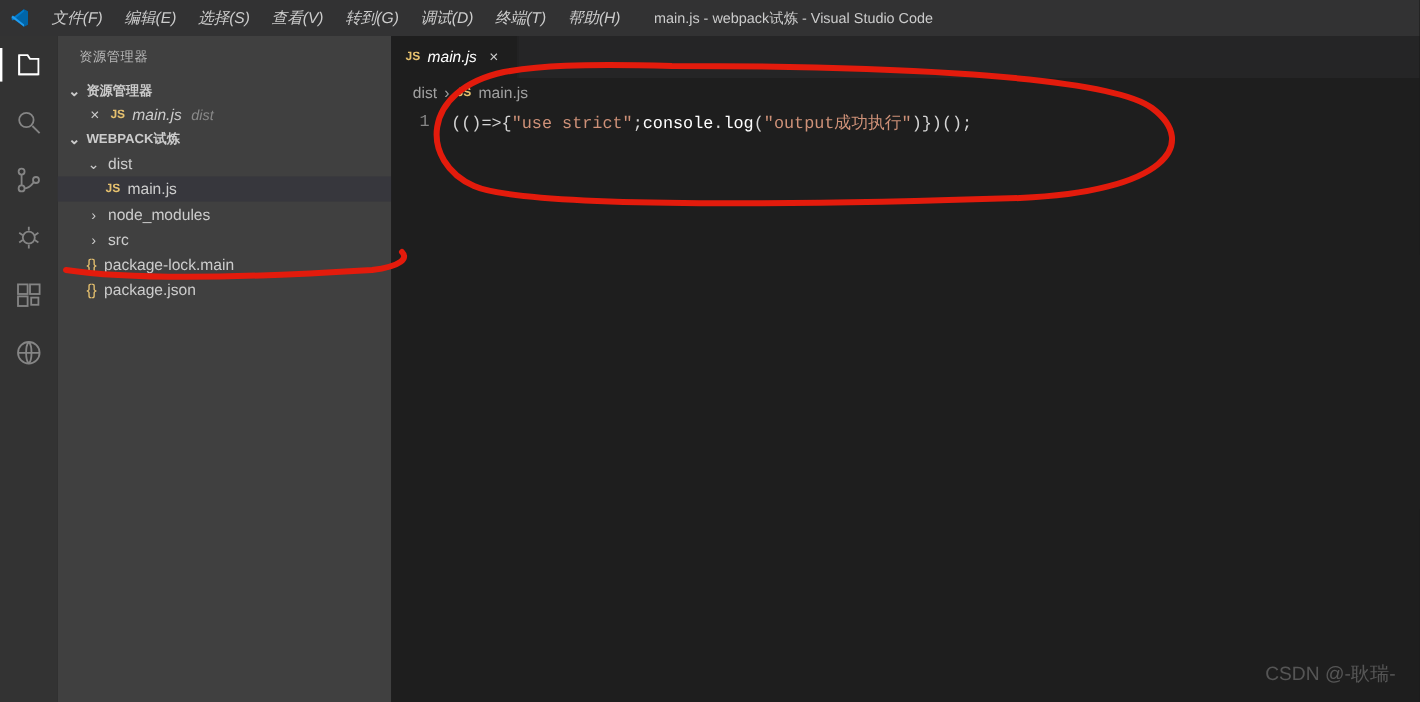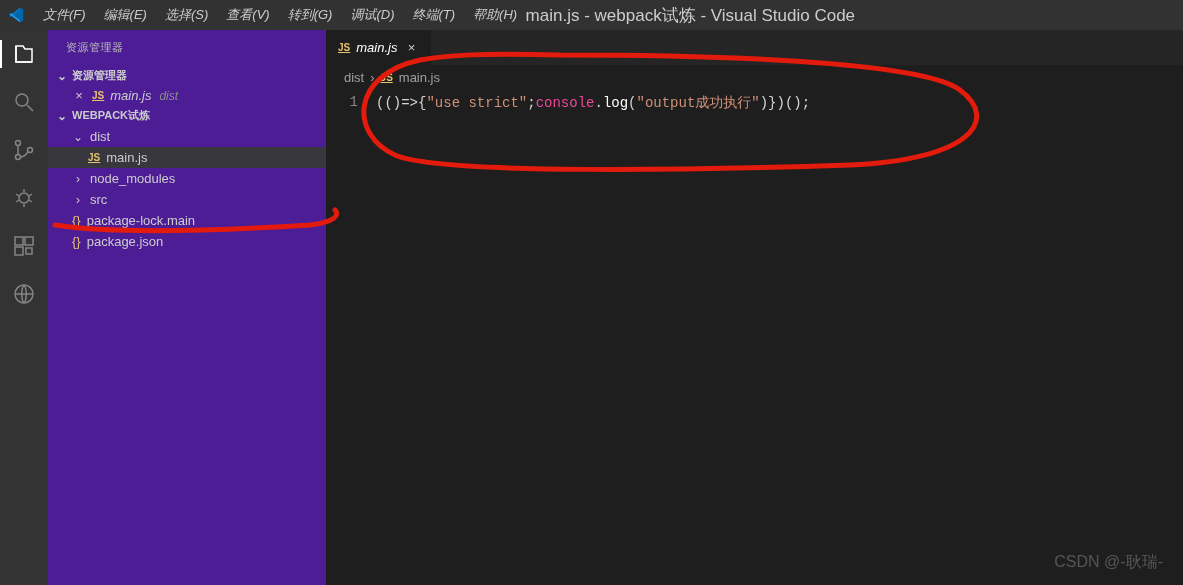--- a/index.html
+++ b/index.html
@@ -35,21 +35,21 @@
       color: #cccccc;
       cursor: pointer;
       font-size: 13px;
       font-style: italic;
     }
     .title-text {
       position: absolute;
       left: 50%;
       transform: translateX(-20%);
       color: #cccccc;
-      font-size: 17px;
+      font-size: 12px;
     }
     .main-container {
       display: flex;
       height: calc(100% - 30px);
     }
     .activity-bar {
       width: 48px;
       background: #333333;
       display: flex;
       flex-direction: column;
@@ -68,21 +68,21 @@
     }
     .activity-icon.active { color: #ffffff; }
     .activity-icon.active-ind {
       border-left: 2px solid #fff;
       padding-left: 8px;
       margin-left: -10px;
       width:38px;
     }
     .sidebar {
       width: 278px;
-      background: #4c1d95;
+      background: #404040;
       display: flex;
       flex-direction: column;
     }
     .sidebar-title {
       padding: 10px 18px;
       font-size: 11px;
       color: #bbbbbb;
       letter-spacing: 0.5px;
     }
     .section-header {
@@ -104,21 +104,20 @@
       font-size: 13px;
       font-style: italic;
       color: #cccccc;
     }
     .close-x { width: 14px; text-align: center; color: #cccccc; font-style: normal;}
     .js-icon {
       font-size: 10px;
       font-weight: bold;
       color: #e6c16f;
       font-style: normal;
-      text-decoration: underline;
     }
     .dim { color: #8a8a8a; font-style: italic; font-size: 12px; margin-left:2px;}
     .tree-item {
       display: flex;
       align-items: center;
       padding: 3px 8px;
       gap: 6px;
       font-size: 13px;
       color: #cccccc;
       cursor: pointer;
@@ -177,21 +176,21 @@
     }
     .line-no {
       width: 50px;
       text-align: right;
       padding-right: 18px;
       color: #858585;
     }
     .code-line { white-space: pre; }
     .tok-punc { color: #d4d4d4; }
     .tok-str { color: #ce9178; }
-    .tok-keyword { color: #ec4899; }
+    .tok-keyword { color: #ffffff; }
     .tok-method { color: #ffffff; }
     .annotation-layer {
       position: absolute;
       pointer-events: none;
       top: 0; left: 0; width: 100%; height: 100%;
       z-index: 100;
     }
     .watermark {
       position: absolute;
       right: 20px;

